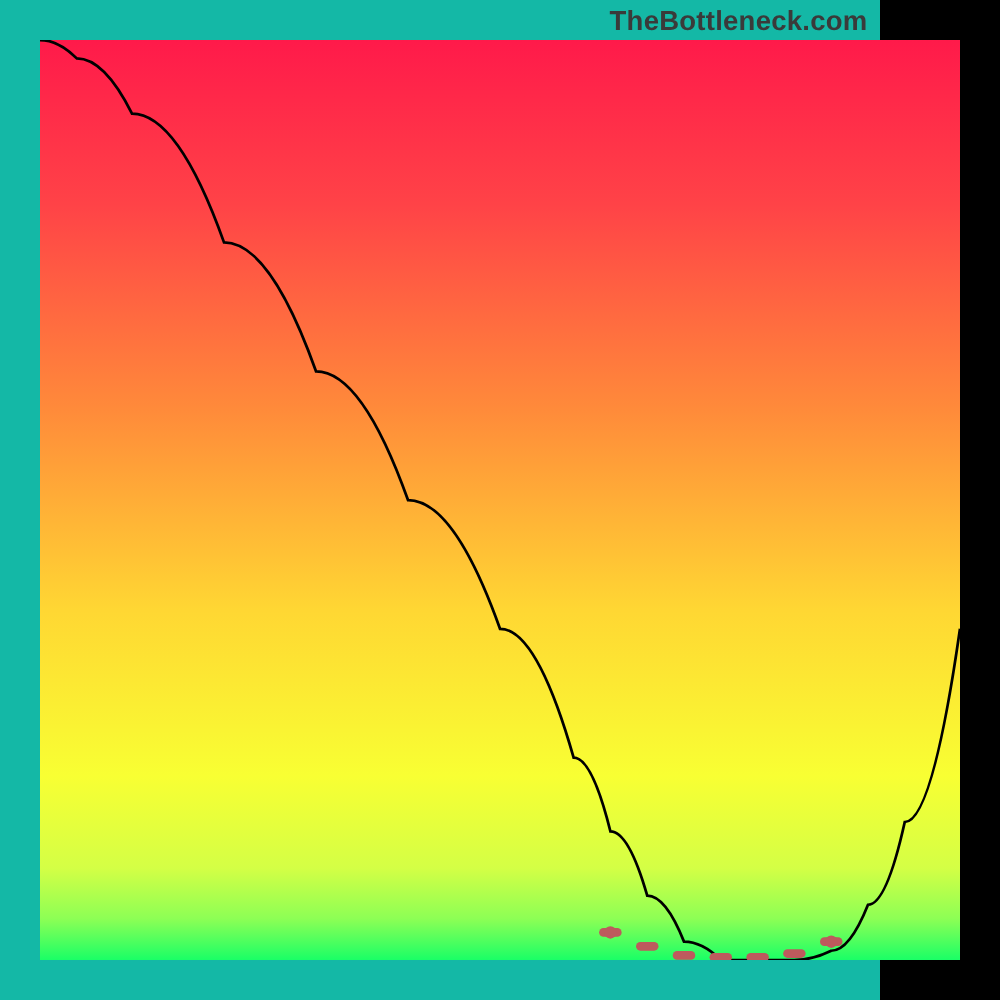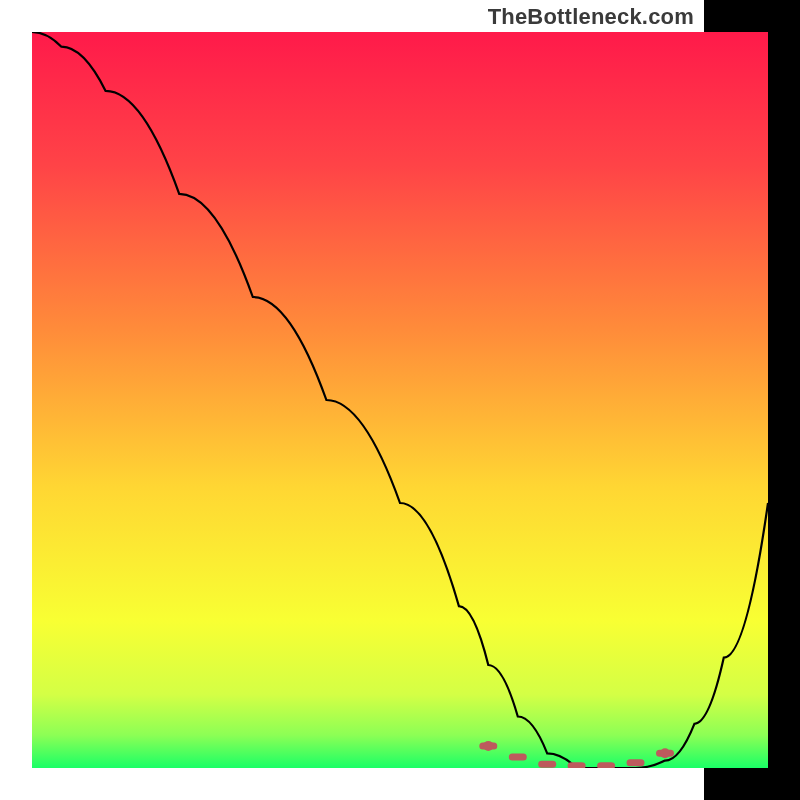--- a/index.html
+++ b/index.html
@@ -8,21 +8,21 @@
     background: #000;
     width: 800px;
     height: 800px;
     overflow: hidden;
     font-family: Arial, Helvetica, sans-serif;
   }
   .frame {
     position: relative;
     width: 704px;
     height: 800px;
-    background: #ffffff;
+    background: #14b8a6;
   }
   .watermark {
     position: absolute;
     top: 4px;
     right: 10px;
     color: #3a3a3a;
     font-size: 22px;
     font-weight: bold;
     letter-spacing: 0.2px;
     z-index: 5;

